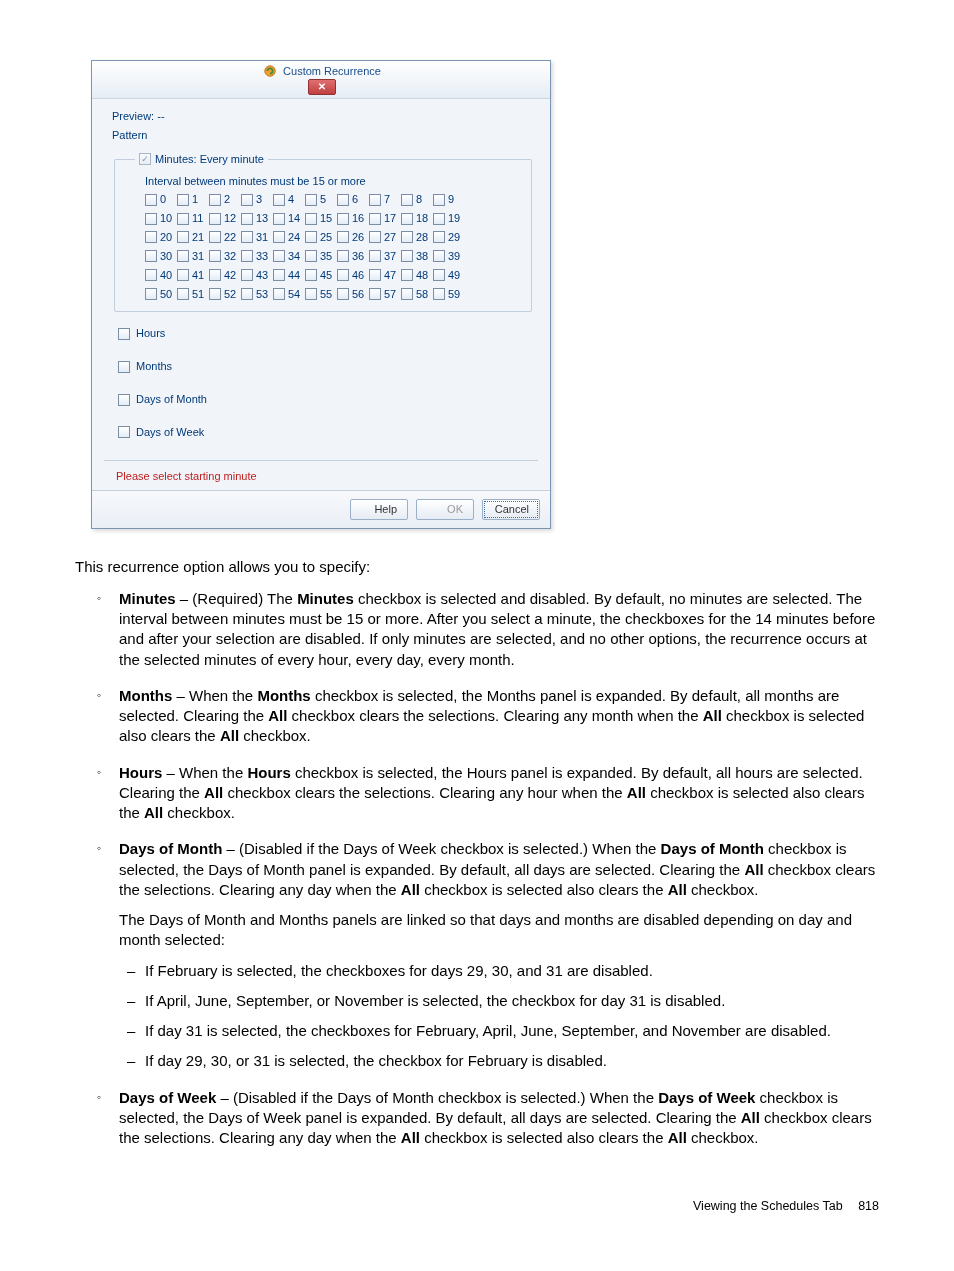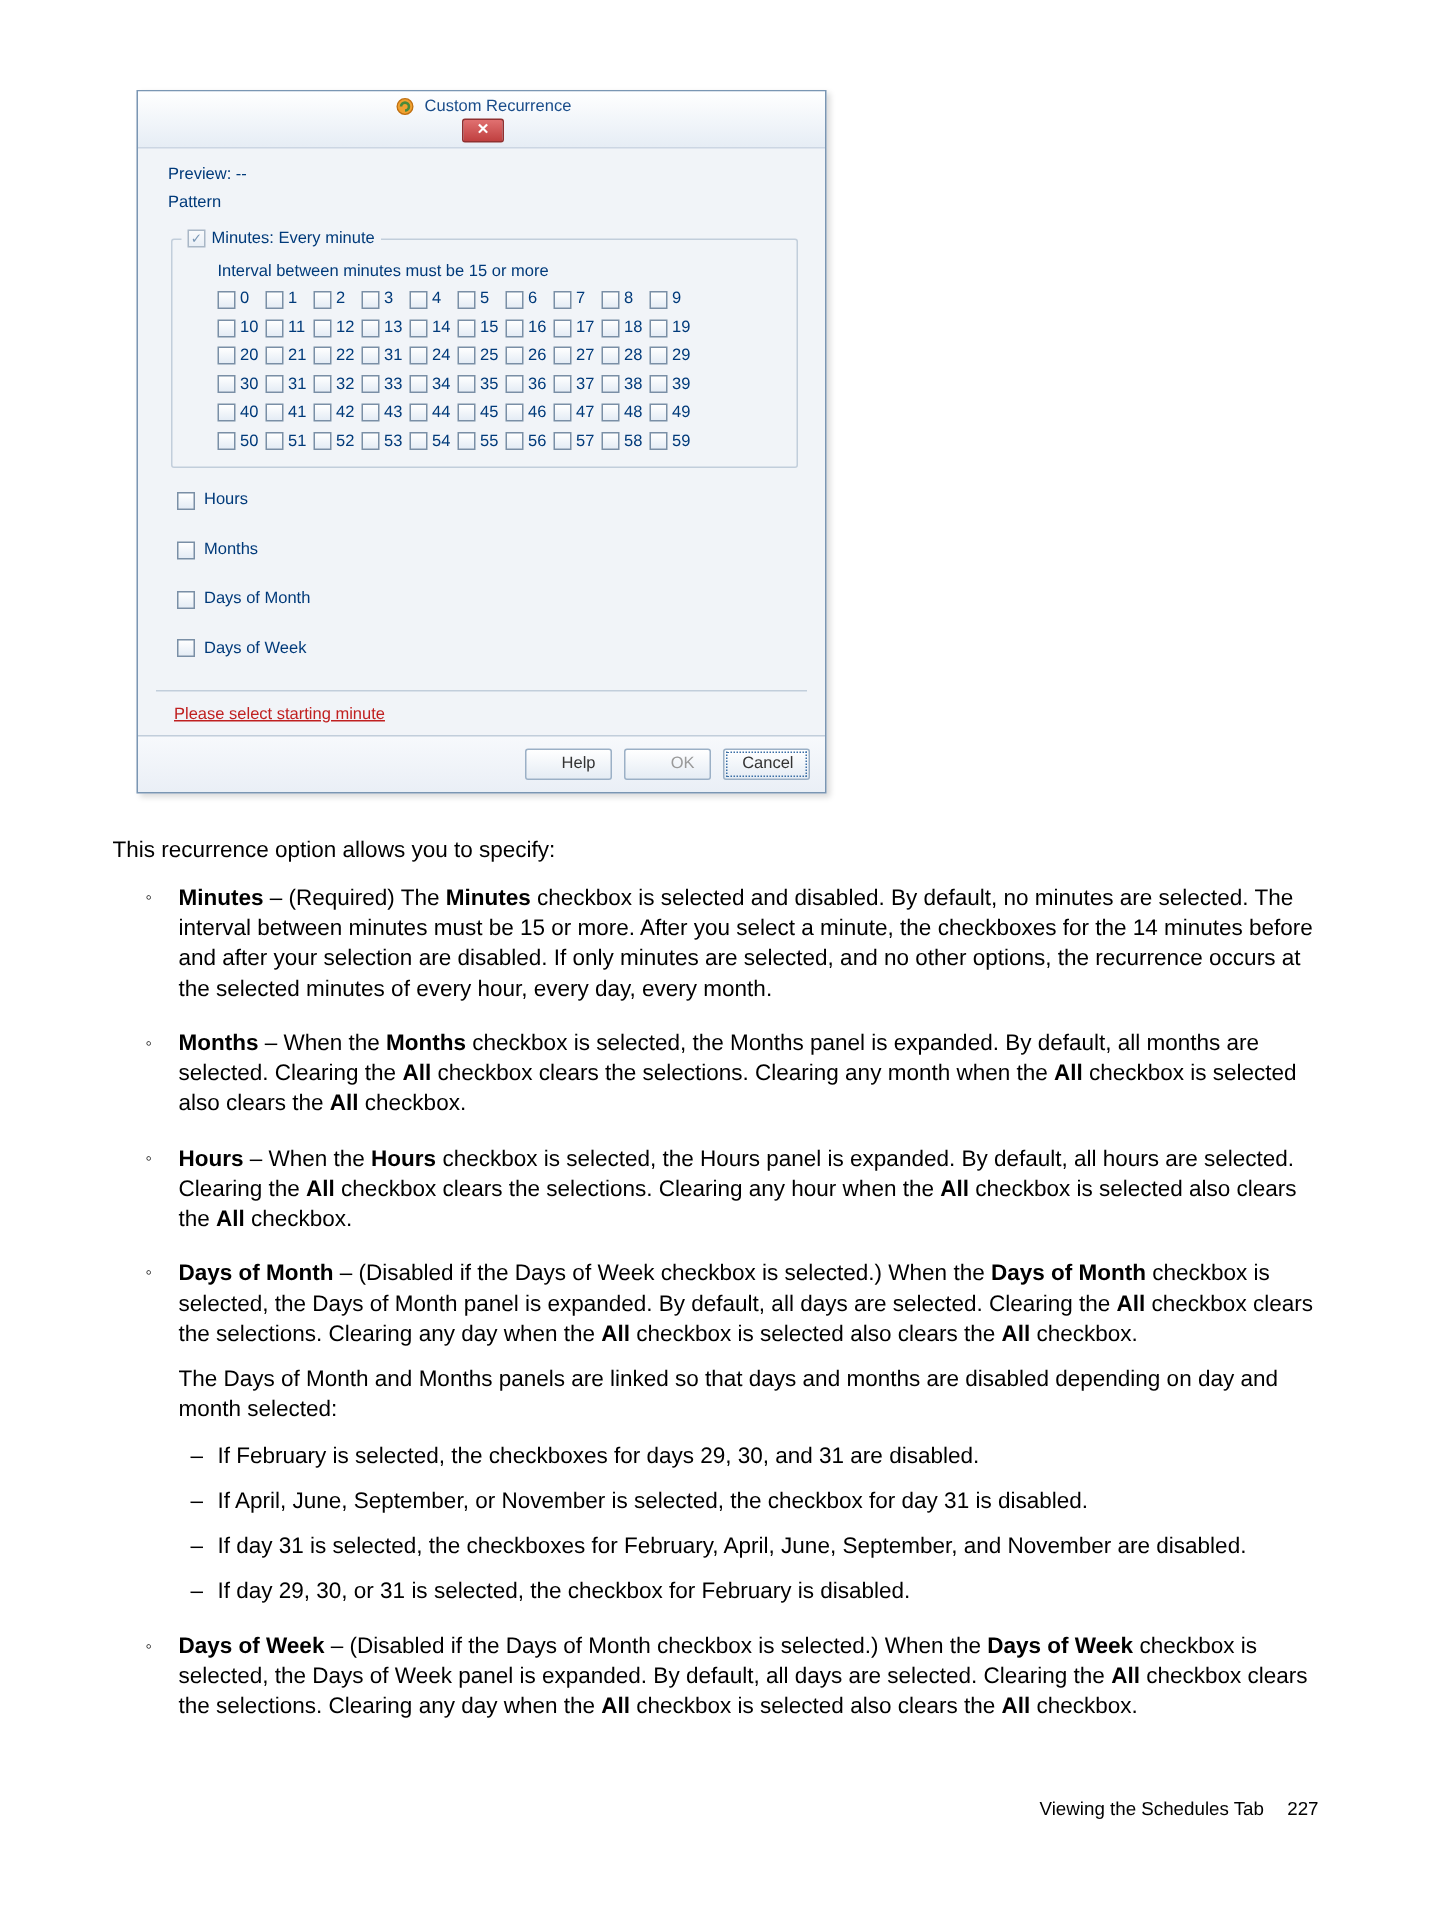--- a/index.html
+++ b/index.html
@@ -51,21 +51,21 @@
 
   .fieldset {
     border:1px solid #c2cedb;
     border-radius:2px;
     margin: 0 6px 6px 10px;
     padding: 4px 8px 10px 8px;
     position: relative;
   }
   .fieldset-legend {
     position:absolute;
-    top:-8px; left:6px;
+    top:-8px; left:20px;
     background:#f1f4f8;
     padding:0 4px;
     display:flex; align-items:center; gap:4px;
     color:#003a7a;
   }
   .cbx {
     width:12px; height:12px;
     border:1px solid #7a8fa6;
     background: linear-gradient(#fff,#e4ecf5);
     display:inline-block;
@@ -92,21 +92,20 @@
     padding: 6px 4px;
     color:#003a7a;
   }
   .section-row.first { margin-top:8px; }
 
   .error-line {
     color:#c02020;
     border-top:1px solid #c2cedb;
     margin-top:14px;
     padding:8px 4px 0 12px;
-    text-decoration:underline;
   }
   .btn-bar {
     border-top:1px solid #c2cedb;
     background: linear-gradient(#f7f9fc,#eaeff6);
     padding:8px 10px;
     display:flex;
     justify-content:flex-end;
     gap:8px;
   }
   .btn {
@@ -503,14 +502,14 @@
         <p>
       <b>Days of Week</b><span> – (Disabled if the Days of Month checkbox is selected.) When the </span><b>Days of Week</b><span> checkbox is selected, the Days of Week panel is expanded. By default, all days are selected. Clearing the </span><b>All</b><span> checkbox clears the selections. Clearing any day when the </span><b>All</b><span> checkbox is selected also clears the </span><b>All</b><span> checkbox.</span>
     </p>
       </div>
   </li>
 
 </ul>
 
 <div class="footer">
   <span>Viewing the Schedules Tab</span>
-  <span class="pg">227</span>
+  <span class="pg">818</span>
 </div>
 
 </body></html>

